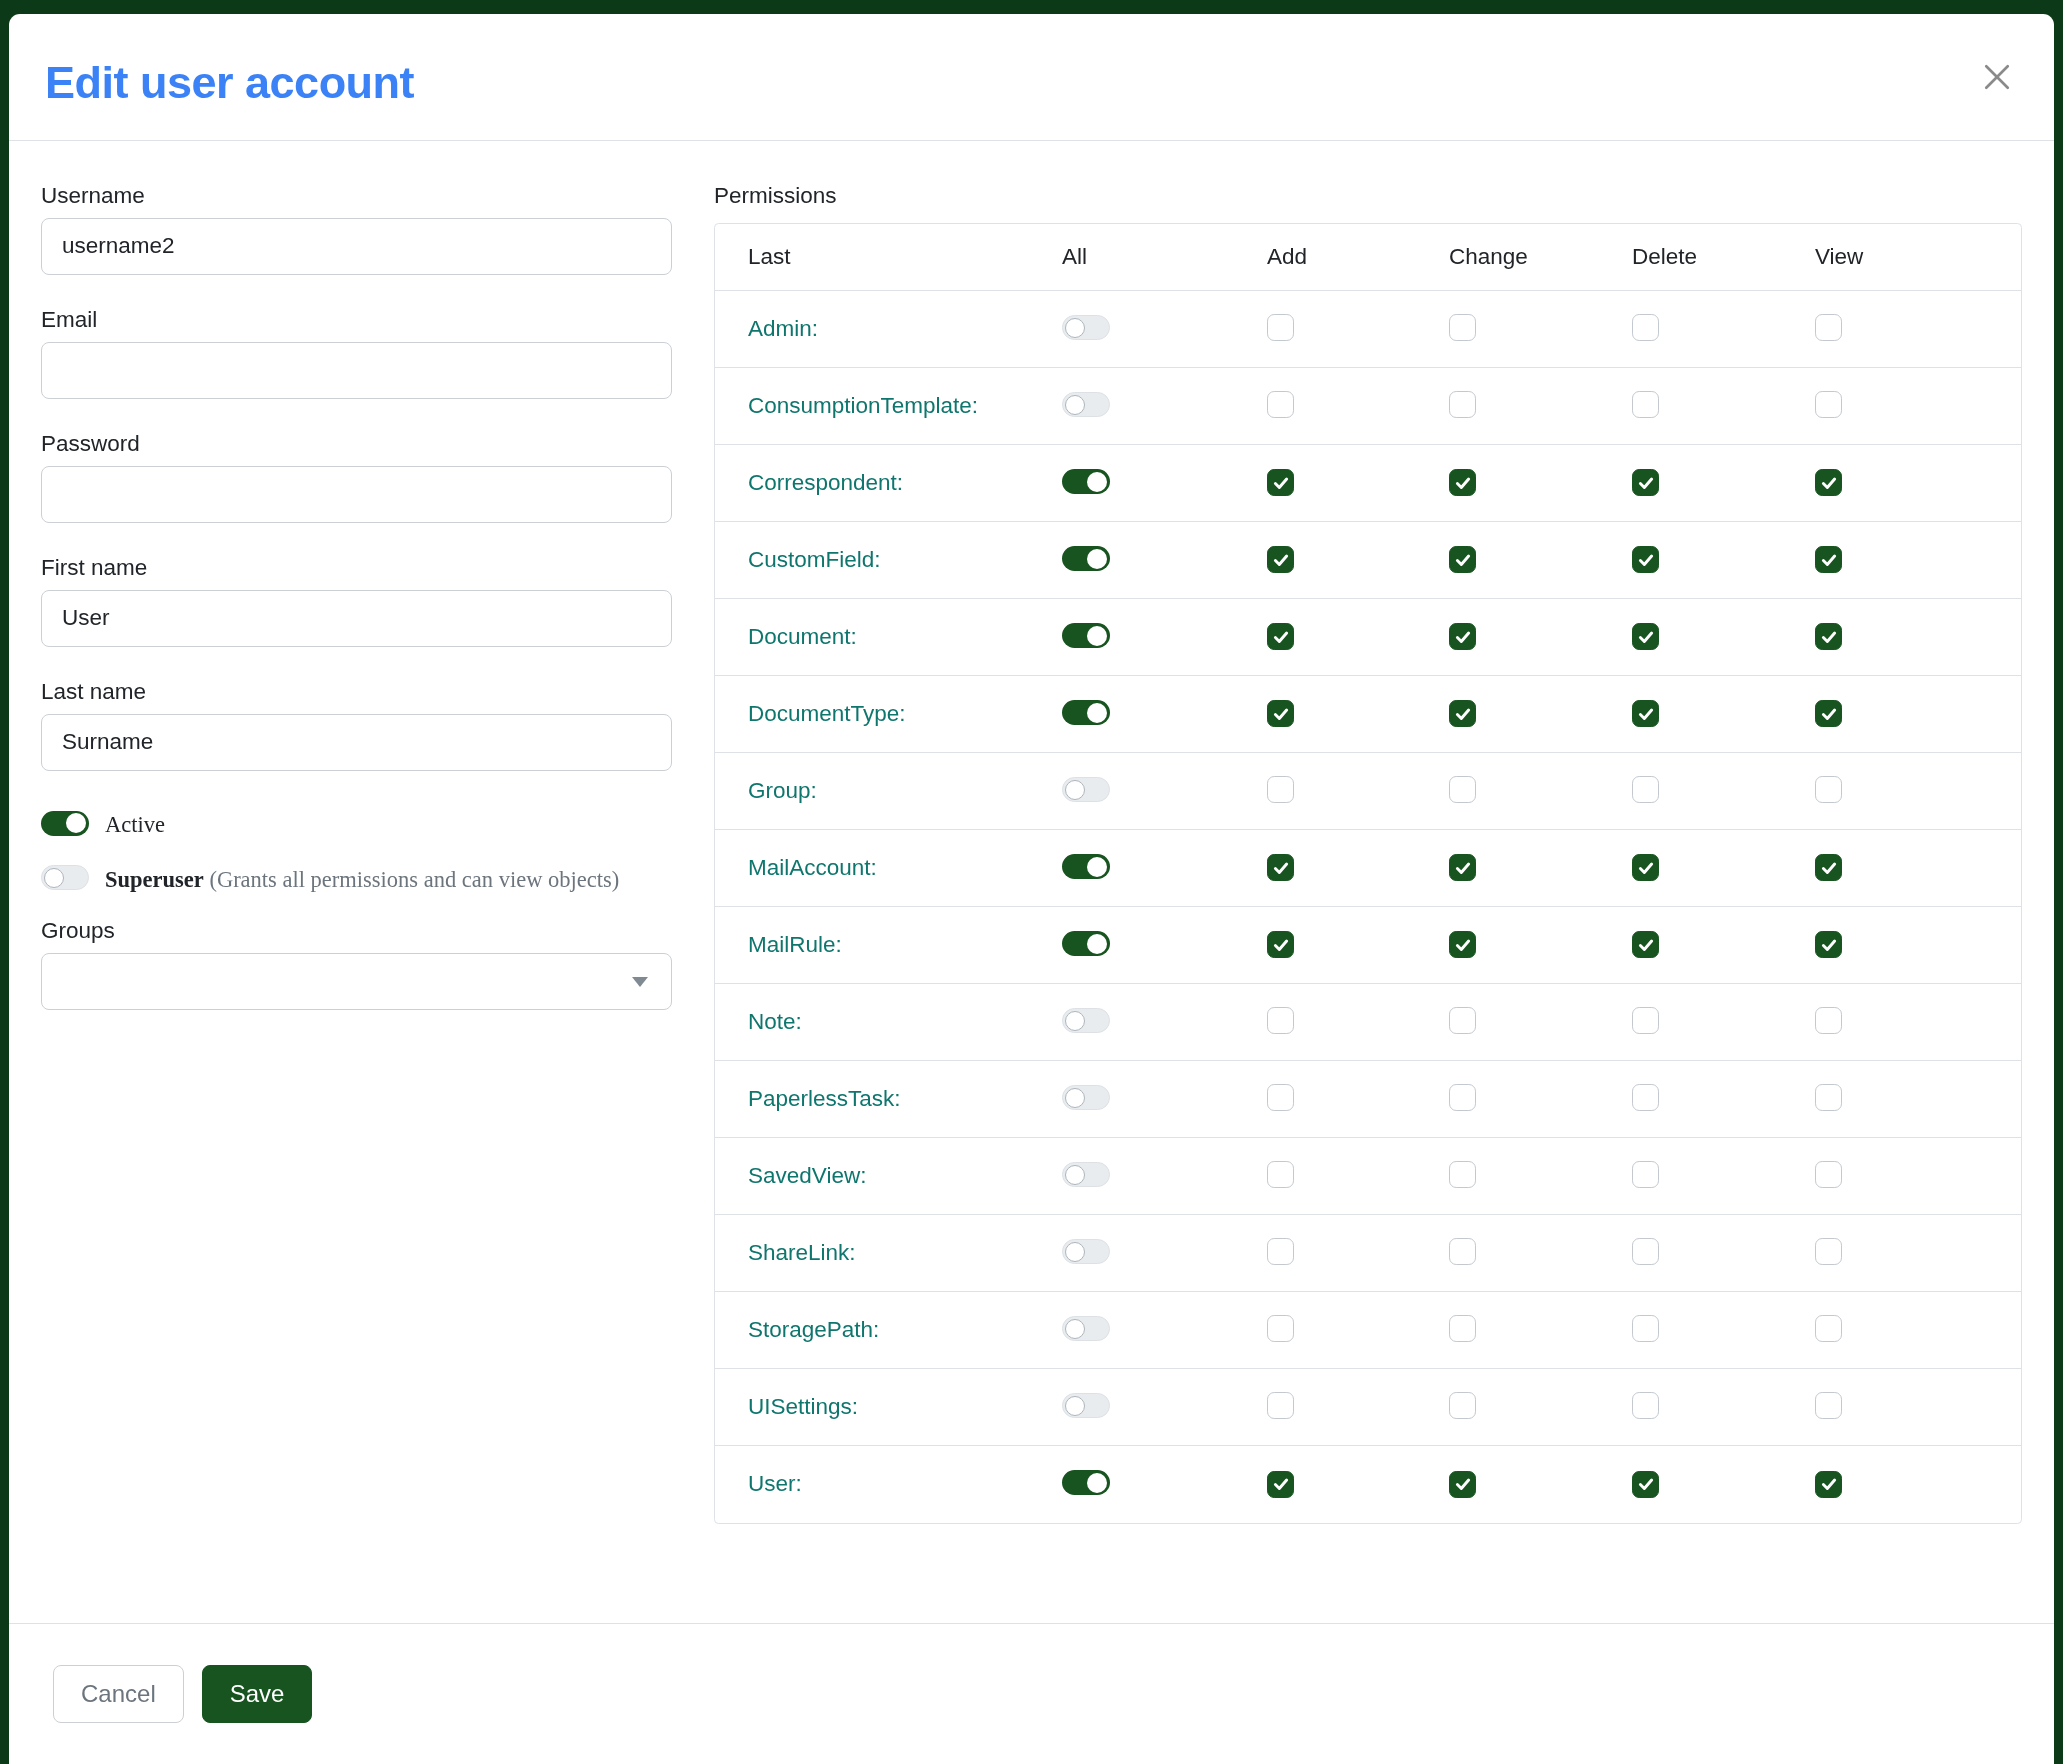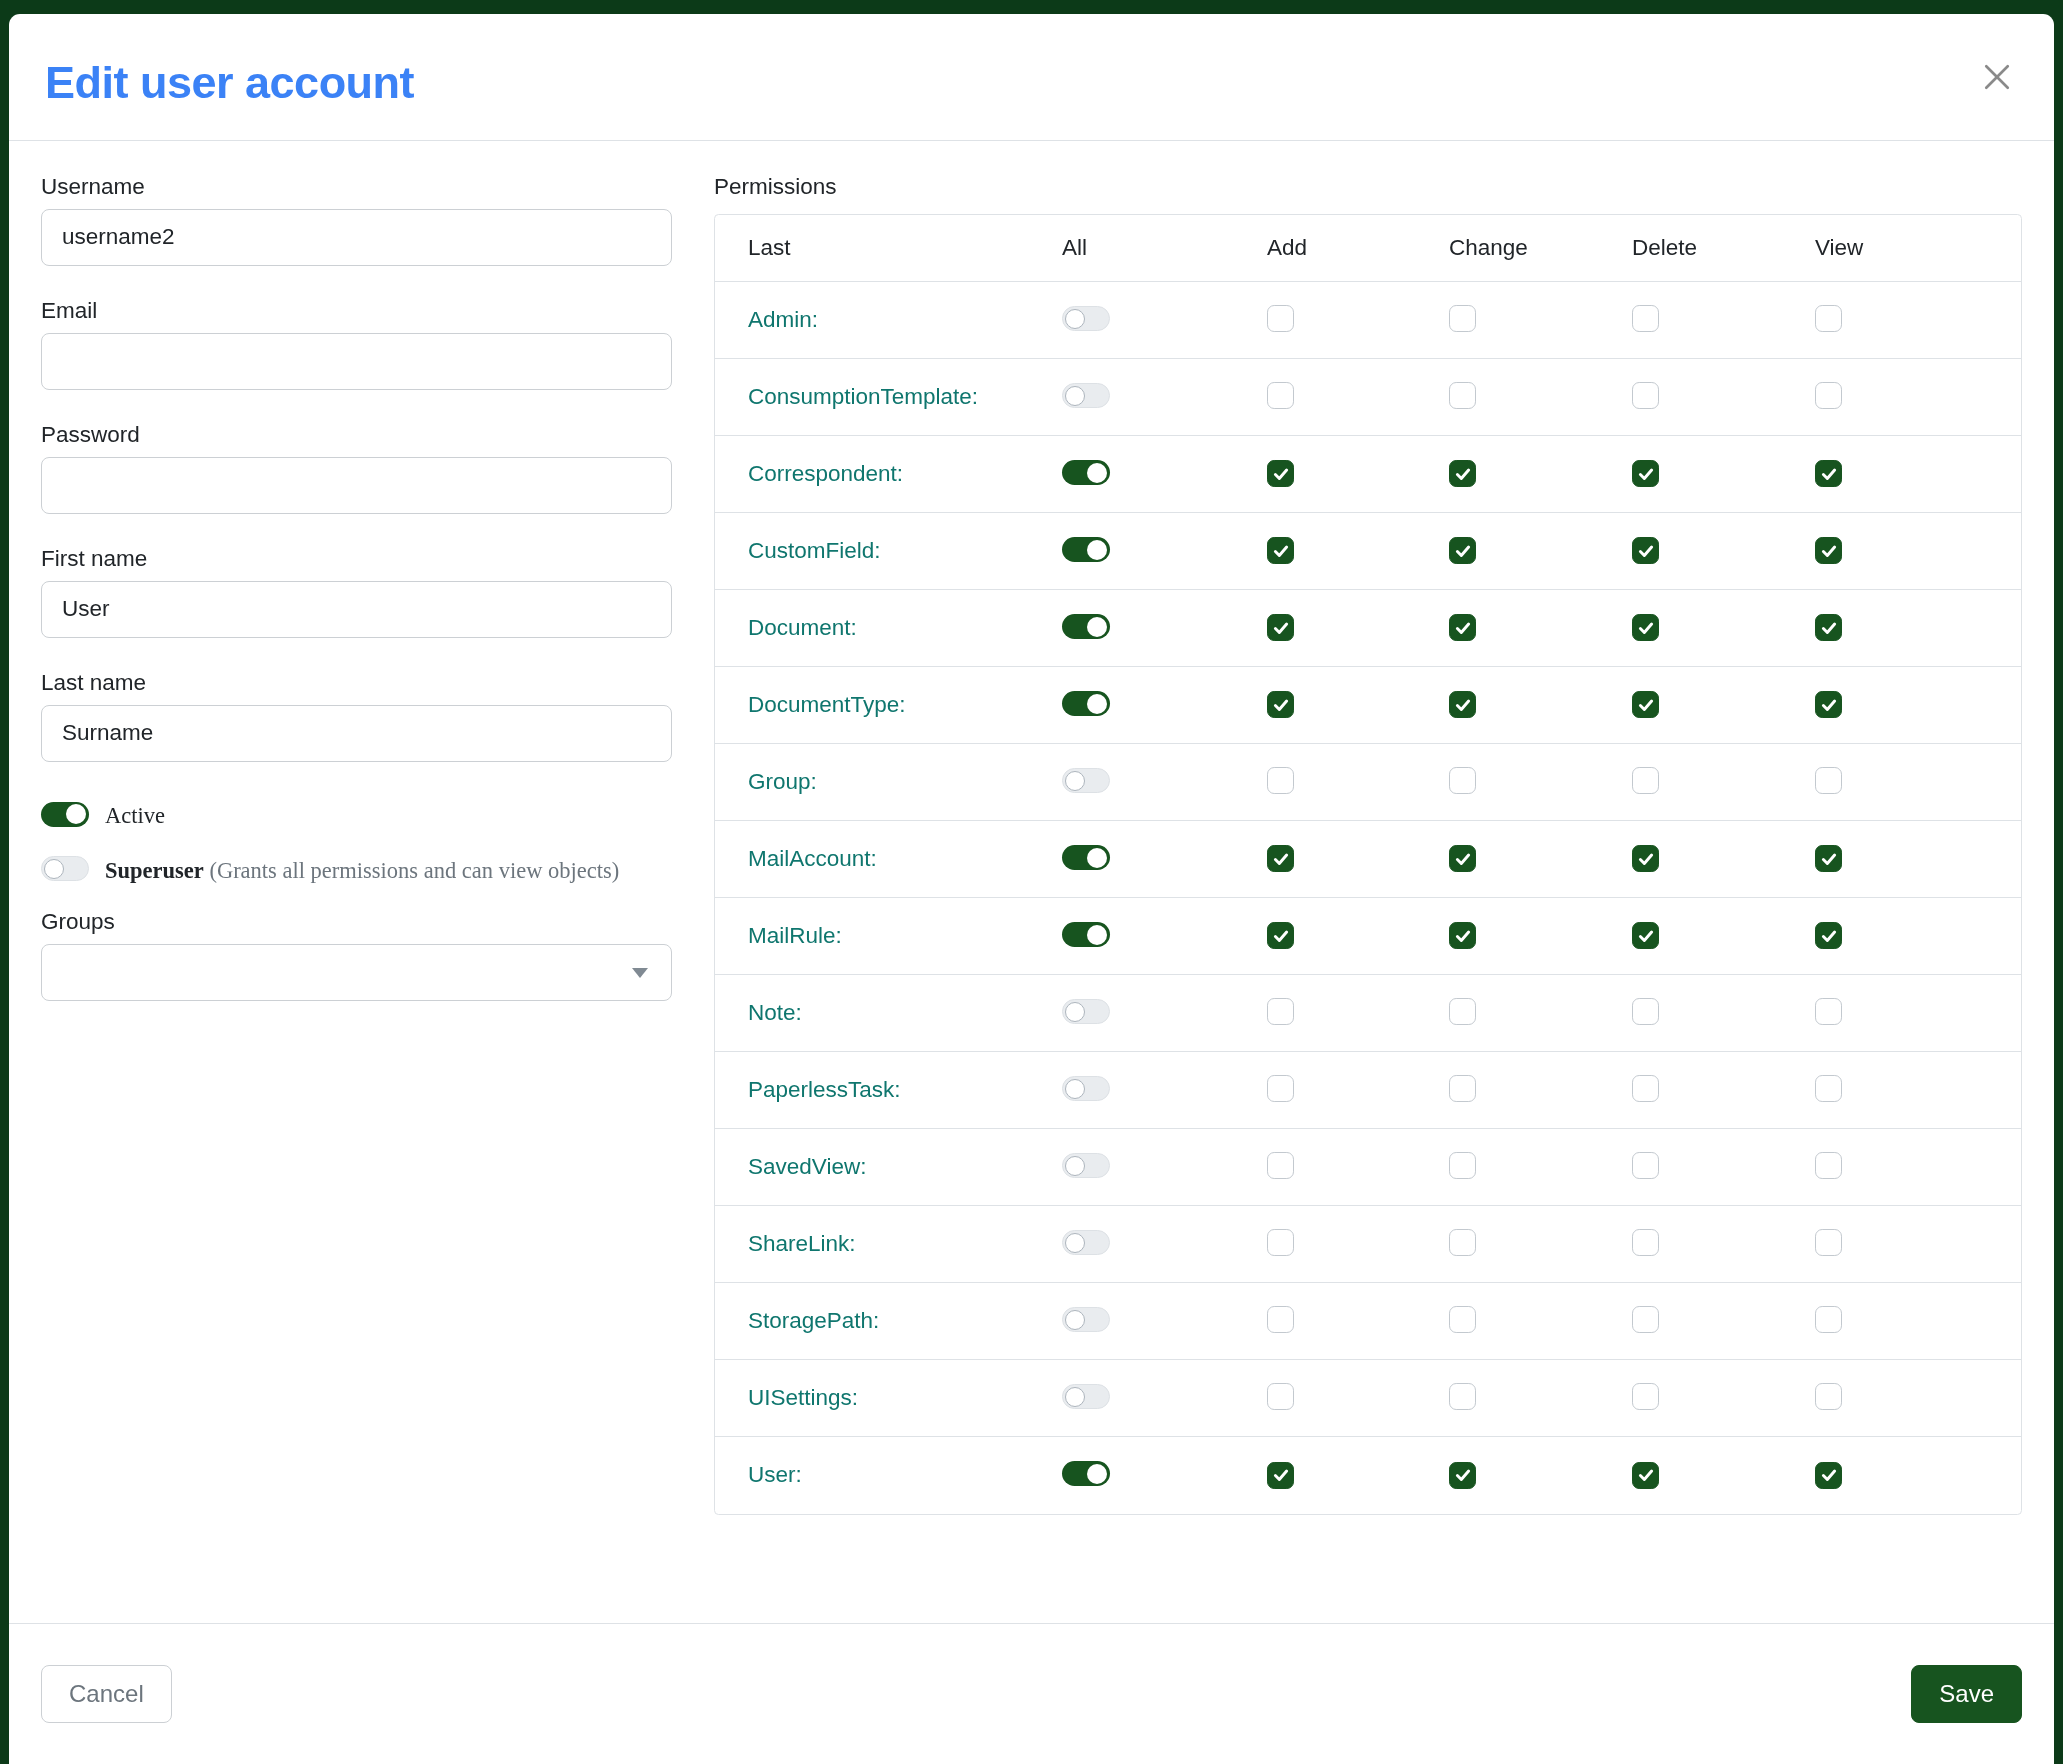--- a/index.html
+++ b/index.html
@@ -10,21 +10,21 @@
   .modal { position:absolute; left:9px; right:9px; top:13.5px; bottom:0;
     background:#fff; border-radius:10.8px 10.8px 0 0; display:flex; flex-direction:column; }
 
   
   .modal-header { display:flex; align-items:center; justify-content:space-between;
     padding:31px 36px; border-bottom:0.9px solid #dee2e6; }
   .modal-title { font-size:45px; font-weight:700; color:#3b82f6; letter-spacing:-0.5px;margin-top:12px; }
   .close-btn { background:none; border:none; cursor:pointer; padding:3.6px; line-height:0; }
 
   
-  .modal-body { flex:1; display:flex; padding:33px 32px 0 32px; overflow:hidden; }
+  .modal-body { flex:1; display:flex; padding:42px 32px 0 32px; overflow:hidden; }
   .left-col { width:631px; flex:none; }
   .right-col { flex:1; margin-left:42px; }
 
   .field-label { font-size:22.5px; color:#212529; margin-bottom:9px; }
   .text-input { width:100%; height:57px; border:0.9px solid #ccd0d4; border-radius:8px;
     font-size:22.5px; color:#212529; padding:0 20px; margin-bottom:32px; outline:none;
     font-family:inherit; background:#fff; }
 
   
   .toggle { display:inline-block; width:48px; height:25px; border-radius:12.6px;
@@ -63,22 +63,22 @@
   .perm-row { height:77px; border-bottom:0.9px solid #dee2e6; }
   .perm-row:last-child { border-bottom:none; }
   .type-label { font-size:22.5px; color:#0f766e; }
 
   .checkbox { display:inline-flex; align-items:center; justify-content:center;
     width:27px; height:27px; border:0.9px solid #c3c9cf; border-radius:7.2px; background:#fff;
     cursor:pointer; }
   .checkbox.checked { background:var(--accent,#17541f); border-color:var(--accent,#17541f); }
 
   
-  .modal-footer { border-top:0.9px solid #dee2e6; padding:41px 32px; display:flex;
-    justify-content:space-between; gap:18px; }
+  .modal-footer { border-top:0.9px solid #dee2e6; padding:41px 44px; display:flex;
+    justify-content:flex-start; gap:18px; }
   .btn { height:58px; font-size:24px; border-radius:8px; cursor:pointer;
     font-family:inherit; padding:0 27px; }
   .btn-cancel { background:#fff; border:0.9px solid #ccd0d4; color:#6c757d; }
   .btn-save { background:var(--accent,#17541f); border:0.9px solid var(--accent,#17541f); color:#fff; }
 </style>
 </head>
 <body>
 
 <div class="modal">
 

